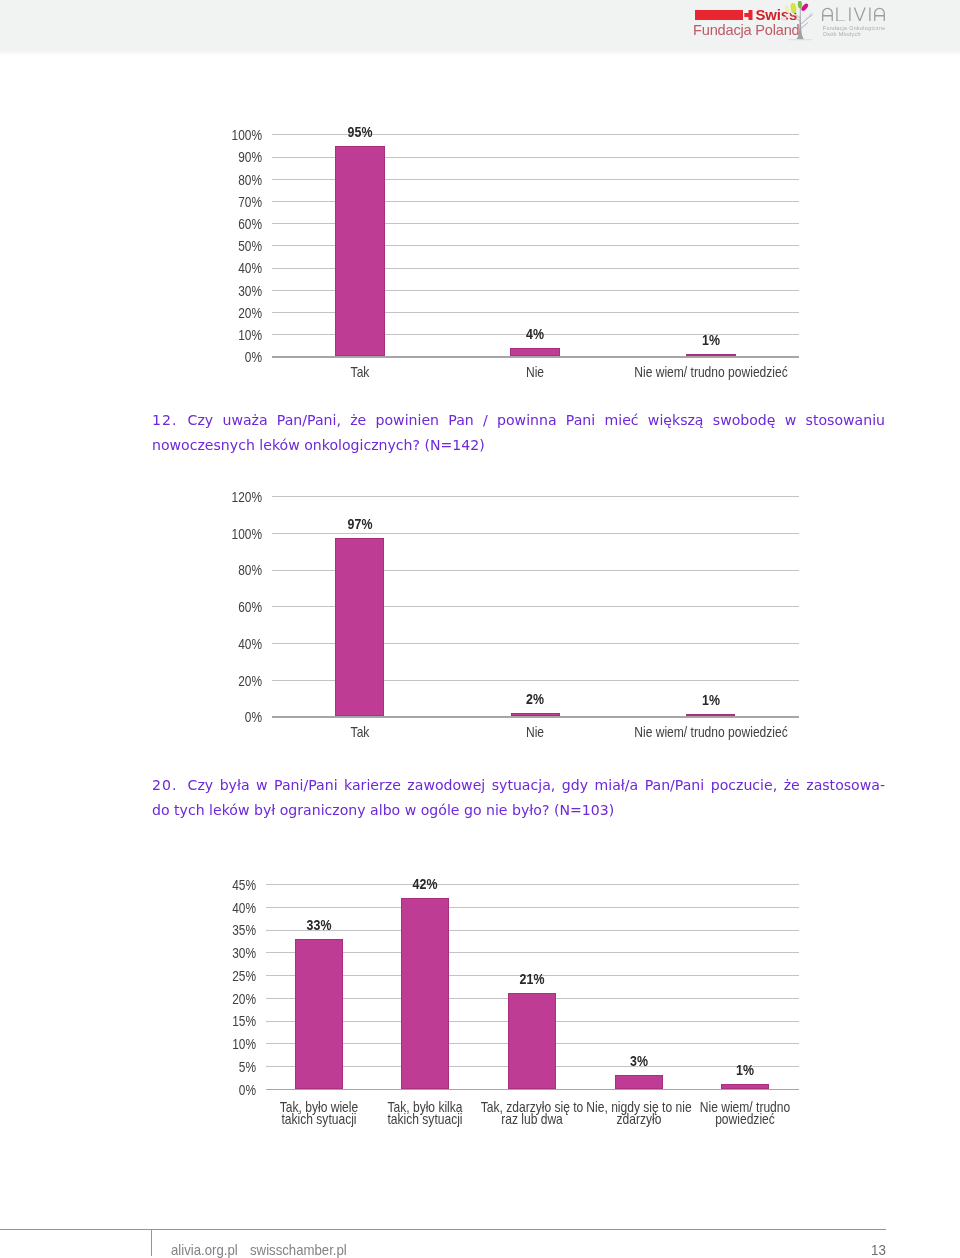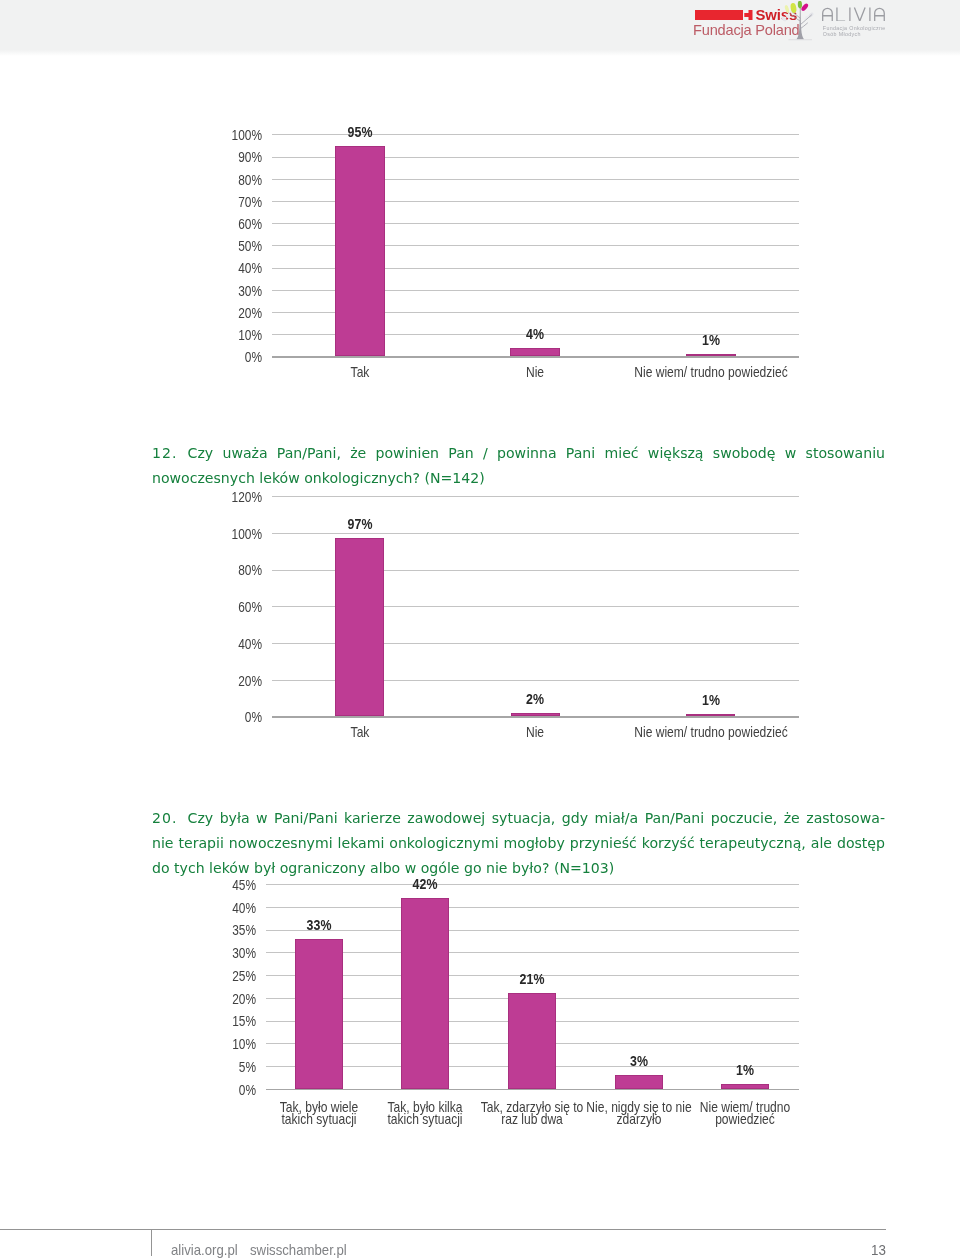--- a/index.html
+++ b/index.html
@@ -1,21 +1,21 @@
 <!DOCTYPE html>
 <html><head>
 <meta charset="utf-8">
 <style>
   html,body{margin:0;padding:0;}
   body{width:960px;height:1258px;background:#fff;font-family:"Liberation Sans",sans-serif;-webkit-font-smoothing:antialiased;}
   .page,.q,.ylab,.vlab,.xlab,.footer-txt,.logo-swiss-sub,.alivia-tag,.logo-swiss svg,.alivia-text{transform:translateZ(0);}
   .page{position:relative;width:960px;height:1258px;overflow:hidden;}
   .hdr{position:absolute;left:0;top:0;width:960px;height:50px;background:#f1f2f2;}
   .hdr-fade{position:absolute;left:0;top:50px;width:960px;height:6px;background:linear-gradient(#f1f2f2,#ffffff);}
-  .q{position:absolute;font-family:"DejaVu Sans",sans-serif;font-size:14.1px;color:#15803d;margin-top:33px;}
+  .q{position:absolute;font-family:"DejaVu Sans",sans-serif;font-size:14.1px;color:#6d28d9;}
   .qline{height:25px;line-height:25px;white-space:nowrap;}
   .qjust{white-space:normal;text-align:justify;text-align-last:justify;}
   .qnum{font-weight:normal;letter-spacing:1.05px;}
   .qgap{display:inline-block;width:10px;}
   .chart{position:absolute;}
   .axline{position:absolute;background:#a6a6a6;}
   .grid{position:absolute;height:1.05px;background:#c4c4c4;}
   .ylab{position:absolute;font-family:"Liberation Sans",sans-serif;font-size:14px;color:#404040;text-align:right;transform:scaleX(0.85) translateZ(0);transform-origin:right center;}
   .bar{position:absolute;background:#be3c94;box-shadow:inset 0 0 0 0.8px #a32d7a;}
   .vlab{position:absolute;font-family:"Liberation Sans",sans-serif;font-size:14.4px;font-weight:bold;color:#282828;text-align:center;transform:scaleX(0.86) translateZ(0);}
@@ -156,21 +156,20 @@
       </div>
       <div class="bar" style="left:686.3px;top:714.2px;width:49px;height:2.2px"></div>
       <div class="vlab" style="left:660.8px;top:692.2px;width:100px">1%</div>
       <div class="xlab" style="left:600.8px;top:725.7px;width:220px">
         <div>Nie wiem/ trudno powiedzieć</div>
       </div>
     </div>
 
   <div class="q" id="q13" style="left:152px;top:773px;width:733px">
     <div class="qline qjust"><span class="qnum">20.</span><span class="qgap"></span><span>Czy była w Pani/Pani karierze zawodowej sytuacja, gdy miał/a Pan/Pani poczucie, że zastosowa-</span></div>
-    <div class="qline qjust">nie terapii nowoczesnymi lekami onkologicznymi mogłoby przynieść korzyść terapeutyczną, ale dostęp</div>
     <div class="qline">do tych leków był ograniczony albo w ogóle go nie było? (N=103)</div>
   </div>
 
   <div class="chart" id="chart3" style="left:0;top:0;width:960px;height:1160px">
       <div class="grid" style="left:265.5px;top:884.1px;width:533px"></div>
       <div class="grid" style="left:265.5px;top:906.8px;width:533px"></div>
       <div class="grid" style="left:265.5px;top:929.6px;width:533px"></div>
       <div class="grid" style="left:265.5px;top:952.3px;width:533px"></div>
       <div class="grid" style="left:265.5px;top:975.0px;width:533px"></div>
       <div class="grid" style="left:265.5px;top:997.8px;width:533px"></div>

